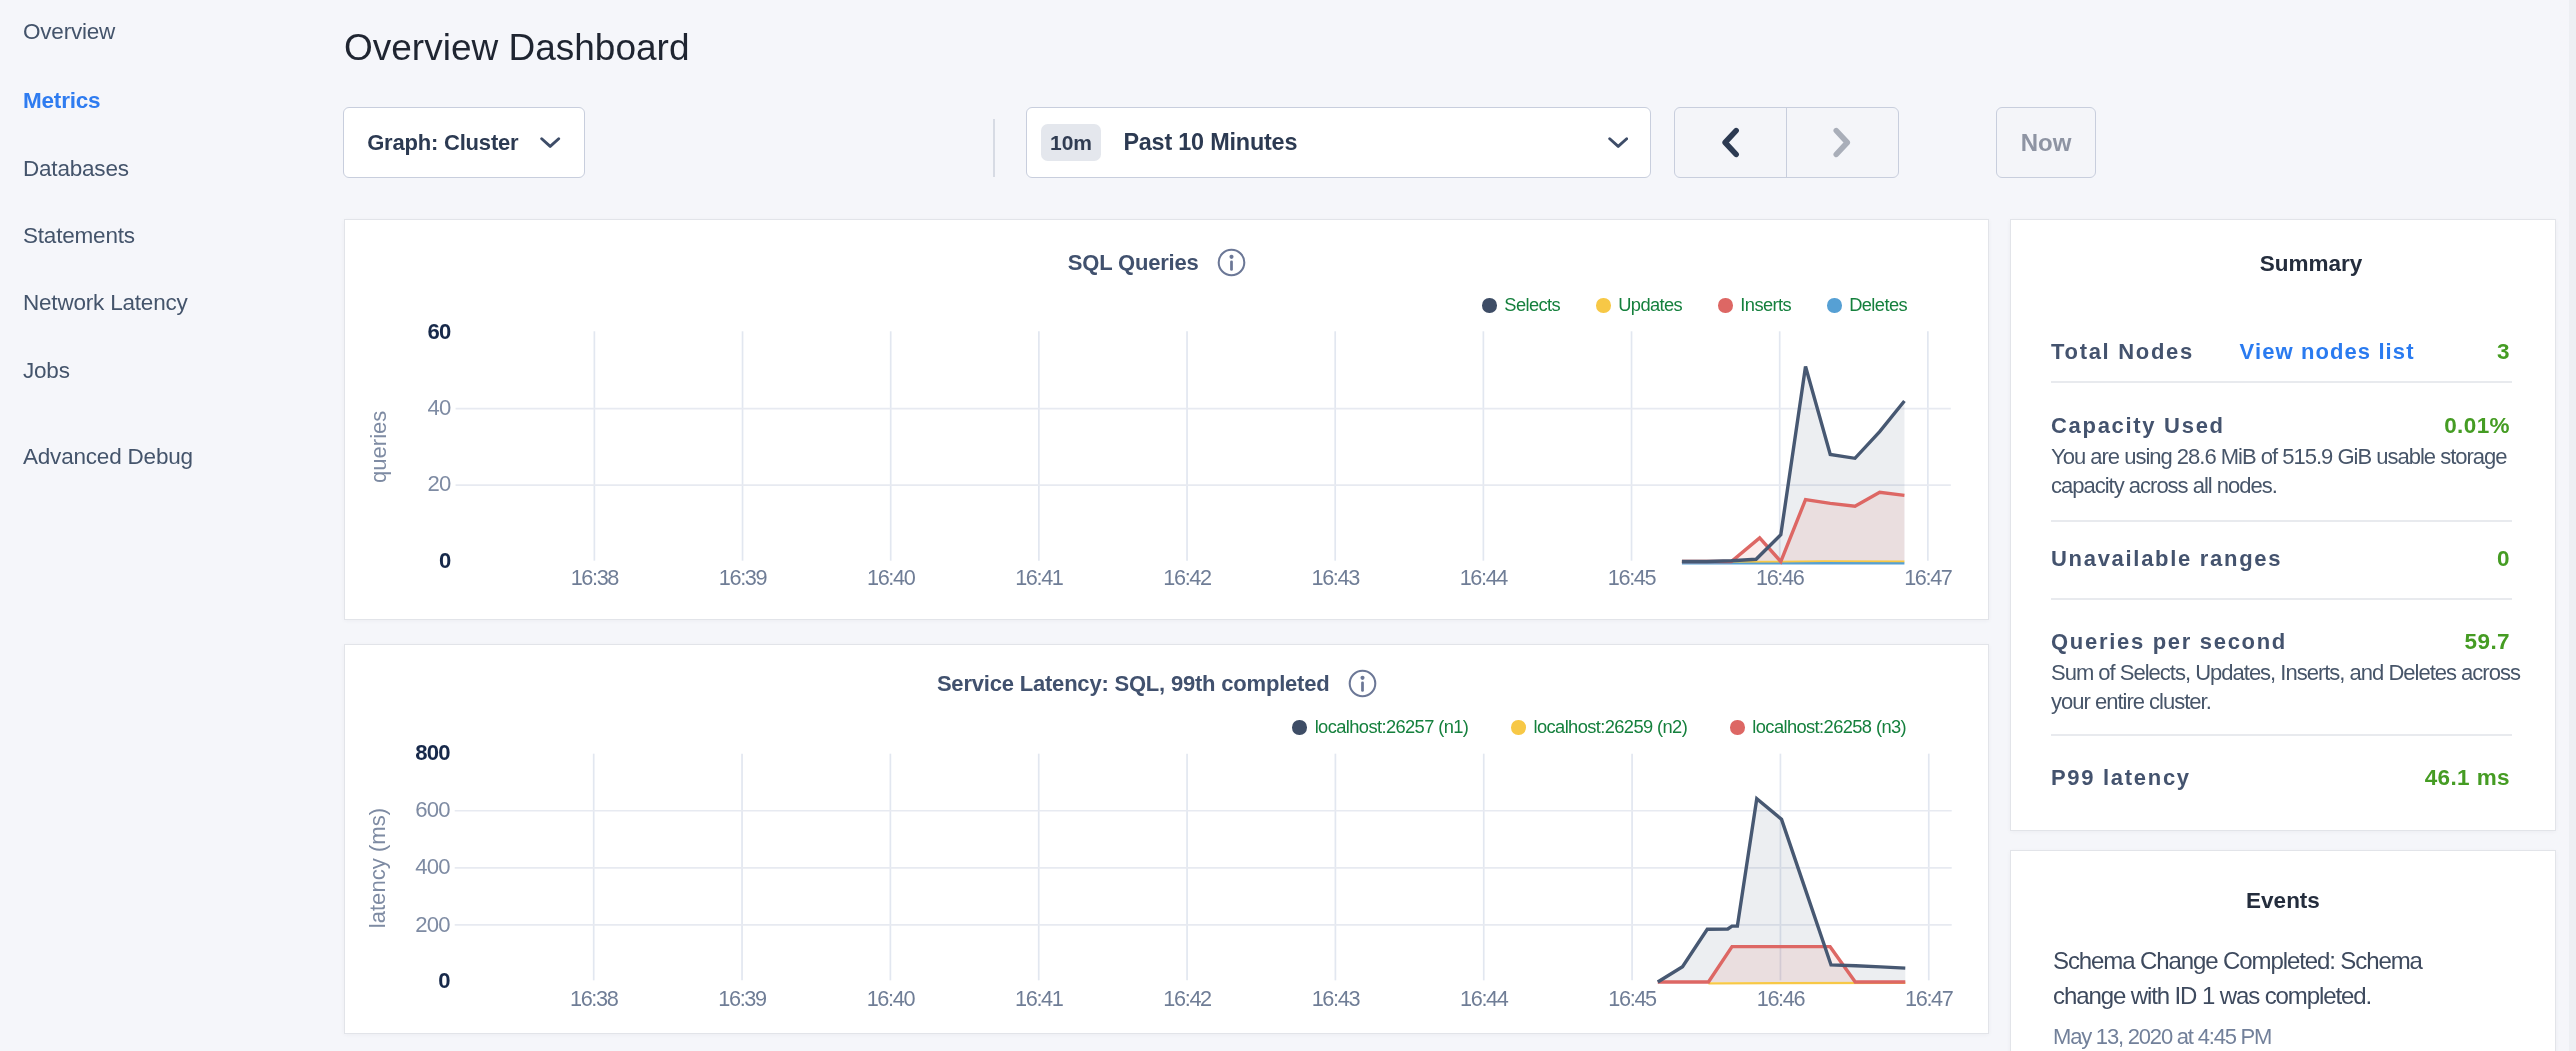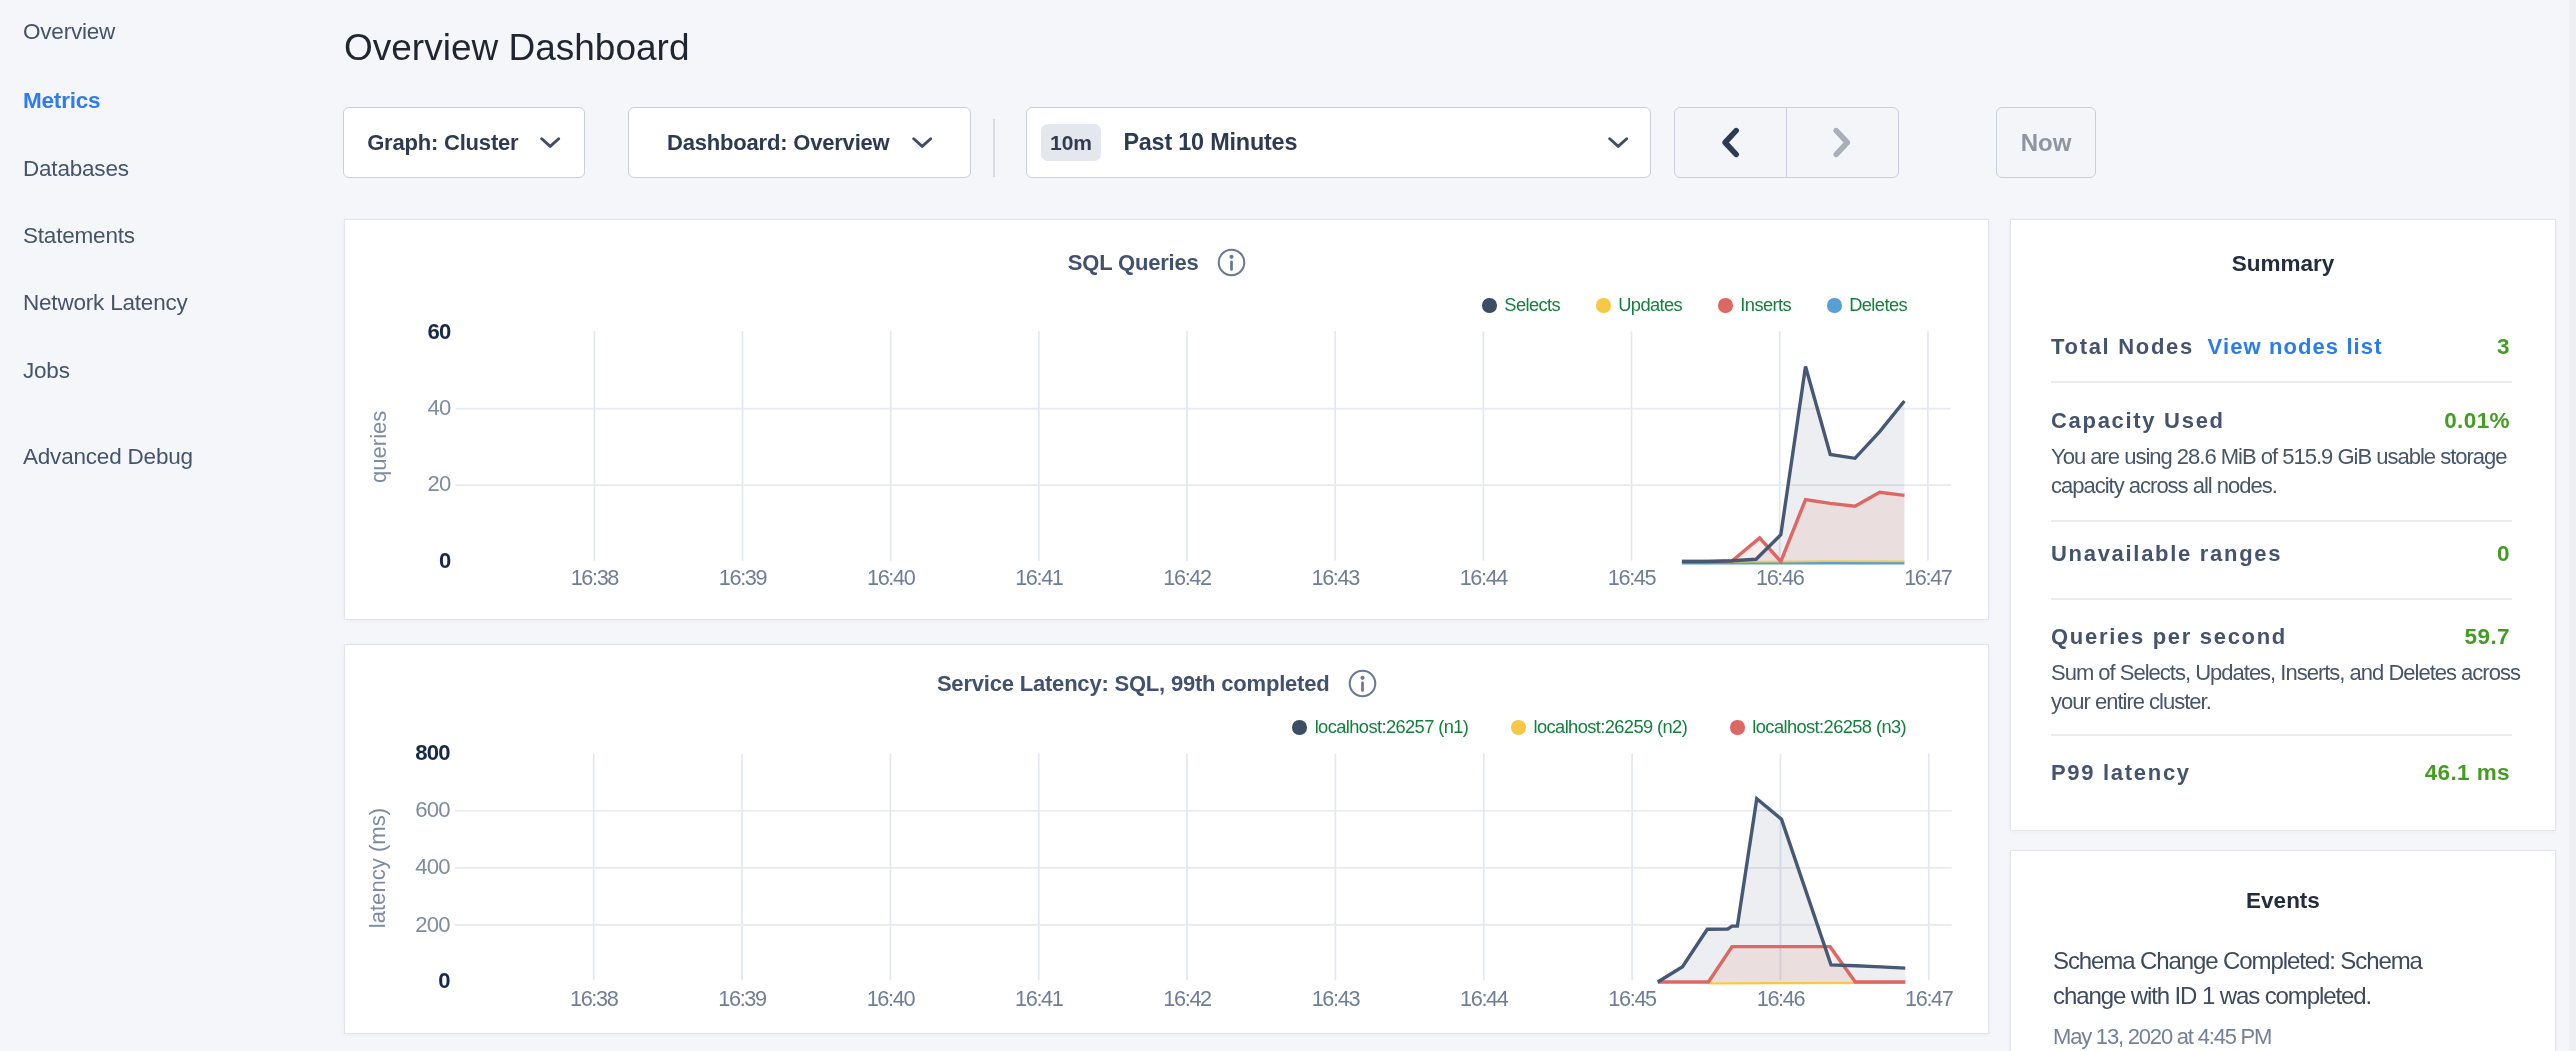--- a/index.html
+++ b/index.html
@@ -8,21 +8,21 @@
   .abs { position:absolute; }
   #root { position:relative; width:2576px; height:1051px; }
   .navitem { position:absolute; left:23px; font-size:22.5px; color:#44546b; letter-spacing:-0.2px; }
   .navactive { color:#2f7cf0; font-weight:bold; }
   .card { position:absolute; background:#fff; border:1.7px solid #e2e4e9; border-radius:0; box-shadow:0 0.9px 4.3px rgba(60,64,80,0.05); }
   .ctl { position:absolute; top:107px; background:#fff; border:1.7px solid #c8cedd; border-radius:6px; display:flex; align-items:center; }
   .ctltext { font-size:22px; font-weight:bold; color:#2c3a52; letter-spacing:-0.2px; }
   .charttitle { position:absolute; left:0; width:100%; padding-right:19.6px; display:flex; align-items:center; justify-content:center; gap:18px; font-size:22px; font-weight:bold; color:#41516e; letter-spacing:-0.2px; }
   .legend { position:absolute; display:flex; align-items:center; font-size:18.3px; color:#15803d; letter-spacing:-0.6px; }
   .dot { width:14.5px; height:14.5px; border-radius:50%; display:inline-block; margin-right:7.7px; vertical-align:-1.7px; }
-  .srow { position:absolute; left:40px; right:45px; display:flex; align-items:center; }
+  .srow { position:absolute; left:40px; right:45px; display:flex; align-items:flex-end;gap:32px; }
   .slabel { font-size:22px; font-weight:bold; color:#44536e; letter-spacing:1.7px; }
   .sval { margin-left:auto; font-size:22.5px; font-weight:bold; color:#459c23; letter-spacing:0.4px; }
   .sdesc { position:absolute; left:40px; white-space:nowrap; font-size:22px; color:#475569; line-height:29px; letter-spacing:-1px; }
   .sdivider { position:absolute; left:40px; right:43px; height:1.7px; background:#e8eaee; }
 </style>
 </head>
 <body>
 <div id="root">
   <div class="abs" style="right:0; top:0; width:6.8px; height:1051px; background:#edeff3;"></div>
 
@@ -31,26 +31,20 @@
   <div class="navitem" style="top:156px;">Databases</div>
   <div class="navitem" style="top:223px;">Statements</div>
   <div class="navitem" style="top:290px;">Network Latency</div>
   <div class="navitem" style="top:358px;">Jobs</div>
   <div class="navitem" style="top:426px;margin-top:18px;">Advanced Debug</div>
 
   <div class="abs" style="left:344px; top:27px; font-size:37px; font-weight:500; color:#1f2531;">Overview Dashboard</div>
 
   <div class="ctl" style="left:343px; width:242px; height:71px; justify-content:center; gap:22px;">
     <span class="ctltext">Graph: Cluster</span>
-    <svg width="20.4" height="12" viewBox="0 0 24 14">
-        <path d="M2 2 L12 11 L22 2" fill="none" stroke="#3e4d68" stroke-width="3.4" stroke-linecap="round" stroke-linejoin="round"></path>
-      </svg>
-  </div>
-  <div class="ctl" style="left:628px; width:343px; height:71px; justify-content:center; gap:22px;">
-    <span class="ctltext">Dashboard: Overview</span>
     <svg width="20.4" height="12" viewBox="0 0 24 14">
         <path d="M2 2 L12 11 L22 2" fill="none" stroke="#3e4d68" stroke-width="3.4" stroke-linecap="round" stroke-linejoin="round"></path>
       </svg>
   </div>
   <div class="abs" style="left:993px; top:119px; width:1.7px; height:58px; background:#d7dbe4;"></div>
   <div class="ctl" style="left:1026px; width:625px; height:71px; padding:0 22px 0 13.6px;">
     <span style="background:#e4e7ed; border-radius:6.8px; padding:6.8px 9.4px; font-size:21px; font-weight:bold; color:#303c52;">10m</span>
     <span class="ctltext" style="margin-left:22px; font-size:23.4px;">Past 10 Minutes</span>
     <svg style="margin-left:auto;" width="20.4" height="12" viewBox="0 0 24 14">
         <path d="M2 2 L12 11 L22 2" fill="none" stroke="#3e4d68" stroke-width="3.4" stroke-linecap="round" stroke-linejoin="round"></path>
@@ -170,21 +164,21 @@
       <text x="123" y="403.5" text-anchor="end" font-size="26" letter-spacing="-1" fill="#17294a" font-weight="bold">0</text>
       <text x="47" y="262" text-anchor="middle" font-size="26" fill="#7e8ba3" transform="rotate(-90 47 262)">latency (ms)</text>
       <polygon points="1543.4,396 1572.5,377.9 1601.6,333.9 1625.7,333.6 1630.7,330.2 1637,330.2 1659.8,180.5 1688.9,204.7 1718,290.3 1747.1,375.9 1776.2,376.9 1805.3,378.2 1834.4,379.6 1834.4,396 1543.4,396" fill="rgba(71,88,114,0.10)"></polygon>
       <polygon points="1543.4,396 1603,396 1630.7,354.4 1746,354.4 1775.6,396 1834.4,396 1834.4,396 1543.4,396" fill="rgba(221,103,100,0.12)"></polygon>
       <polyline points="1603,397.5 1834.4,397" fill="none" stroke="#f7c846" stroke-width="2.6"></polyline>
       <polyline points="1543.4,396 1603,396 1630.7,354.4 1746,354.4 1775.6,396 1834.4,396" fill="none" stroke="#dd6764" stroke-width="4"></polyline>
       <polyline points="1543.4,396 1572.5,377.9 1601.6,333.9 1625.7,333.6 1630.7,330.2 1637,330.2 1659.8,180.5 1688.9,204.7 1718,290.3 1747.1,375.9 1776.2,376.9 1805.3,378.2 1834.4,379.6" fill="none" stroke="#475872" stroke-width="4"></polyline>
     </svg>
   </div>
 
-  <div class="card" style="left:2010px; top:219px; width:546px; height:612px;">
+  <div class="card" style="left:2010px; top:219px; width:546px; height:612px;padding-left:28px;">
     <div class="abs" style="top:31px; width:100%; text-align:center; font-size:22.5px; font-weight:bold; color:#242d3d;">Summary</div>
     <div class="srow" style="top:109px; height:36px;">
       <span class="slabel">Total Nodes</span>
       <span style="margin-left:13.6px; font-size:22px; font-weight:bold; color:#2a7bf0; letter-spacing:1.1px;">View nodes list</span>
       <span class="sval">3</span>
     </div>
     <div class="sdivider" style="top:161px;"></div>
     <div class="srow" style="top:183px; height:36px;">
       <span class="slabel">Capacity Used</span>
         <span class="sval">0.01%</span>

